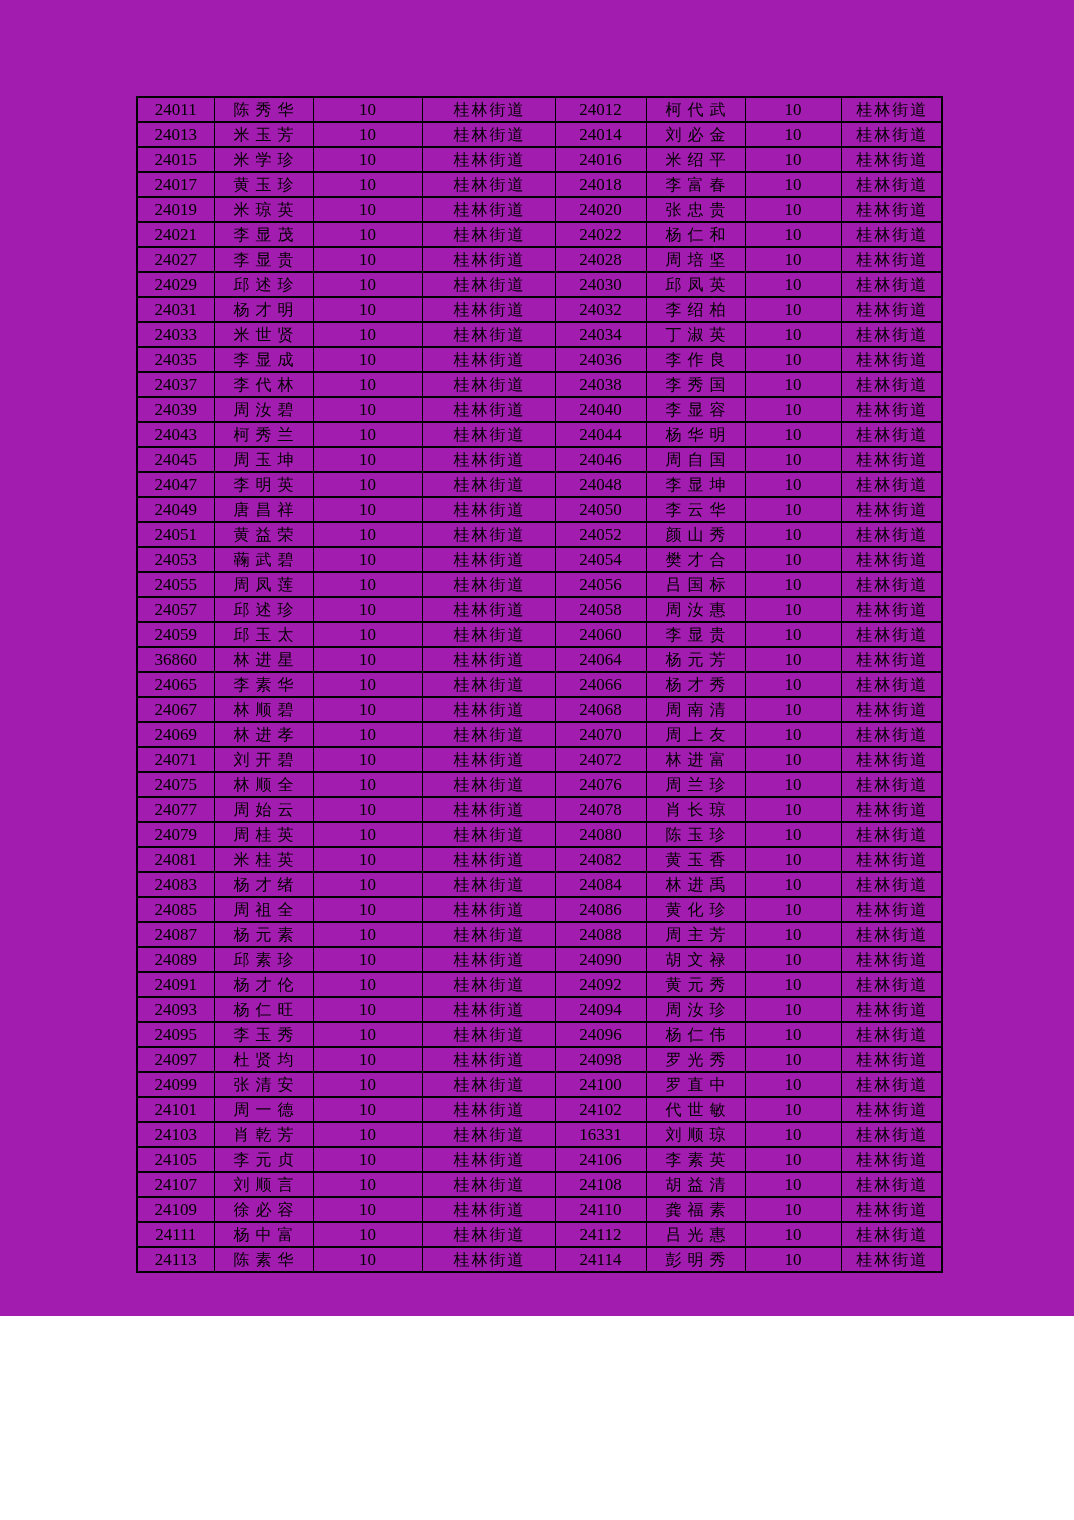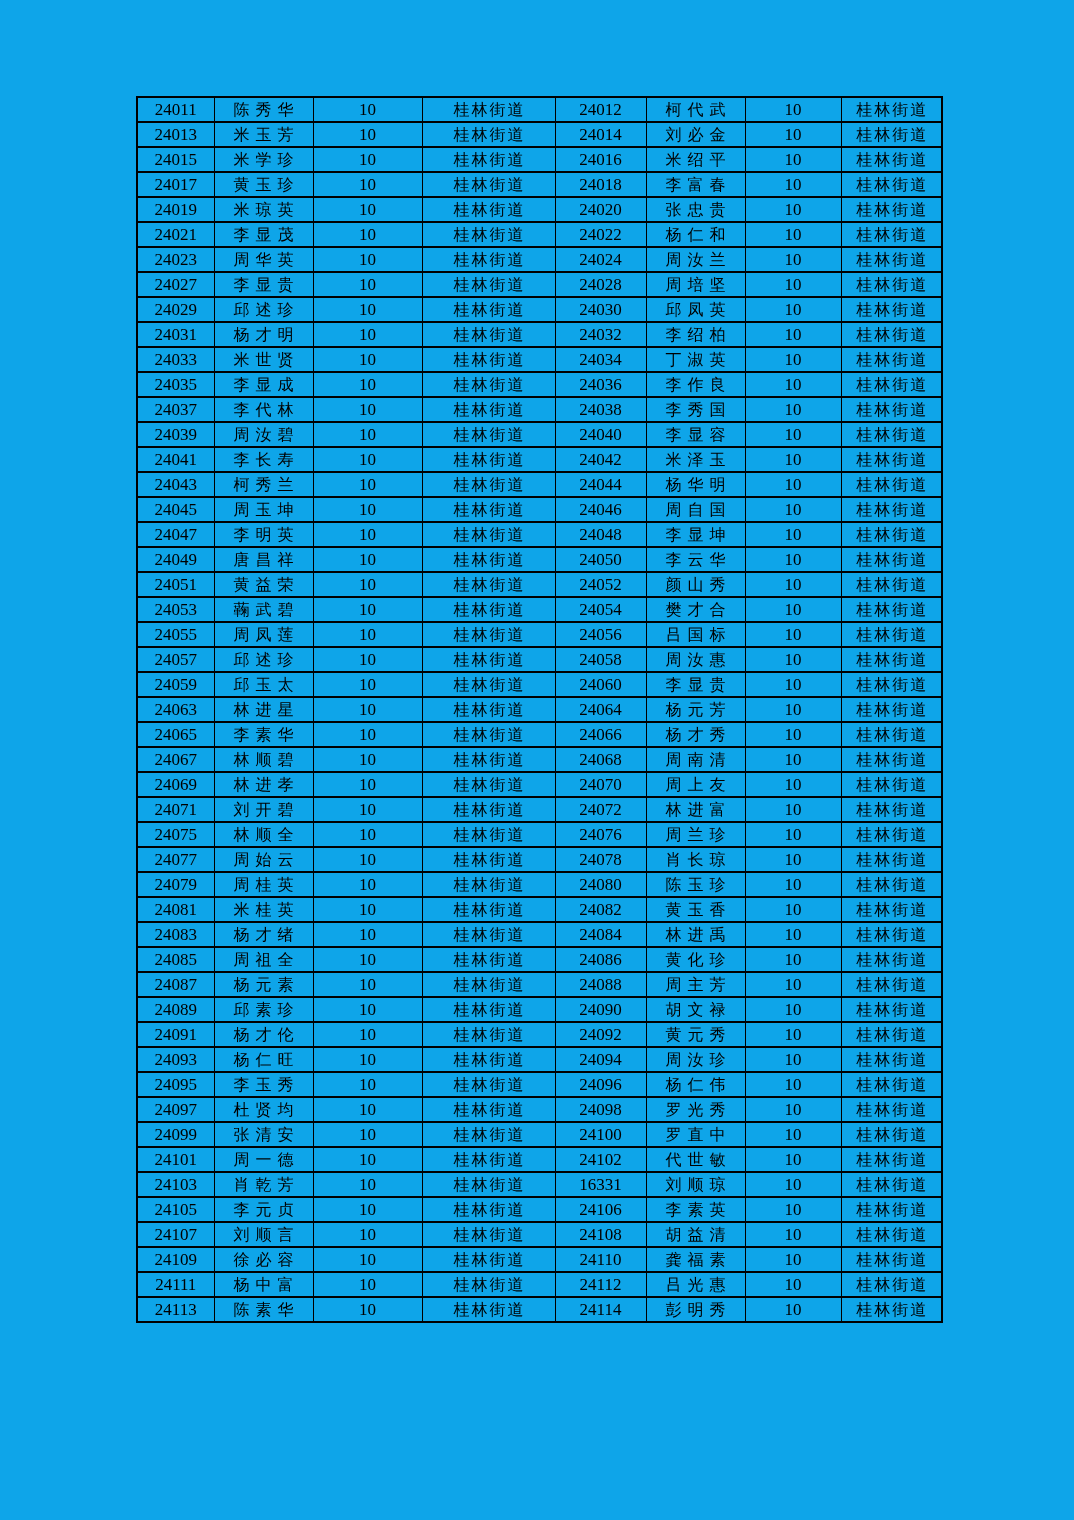--- a/index.html
+++ b/index.html
@@ -11,22 +11,22 @@
     width: 1074px;
     height: 1520px;
     position: relative;
     font-family: "Liberation Serif", "DejaVu Serif", serif;
     color: #000000;
   }
   .page {
     position: absolute;
     left: 0; top: 0;
     width: 1074px;
-    height: 1520px;
-    background: #0ea5e9;
+    height: 1316px;
+    background: #a21caf;
   }
   table.roster {
     position: absolute;
     left: 136px;
     top: 96px;
     border-collapse: collapse;
     table-layout: fixed;
     border: 2px solid #000000;
   }
   table.roster td {
@@ -128,30 +128,20 @@
           <td class="serial-cell">24021</td>
           <td class="name-cell">李显茂</td>
           <td class="score-cell">10</td>
           <td class="street-cell">桂林街道</td>
           <td class="serial-cell">24022</td>
           <td class="name-cell">杨仁和</td>
           <td class="score-cell">10</td>
           <td class="street-cell">桂林街道</td>
         </tr>
         <tr>
-          <td class="serial-cell">24023</td>
-          <td class="name-cell">周华英</td>
-          <td class="score-cell">10</td>
-          <td class="street-cell">桂林街道</td>
-          <td class="serial-cell">24024</td>
-          <td class="name-cell">周汝兰</td>
-          <td class="score-cell">10</td>
-          <td class="street-cell">桂林街道</td>
-        </tr>
-        <tr>
           <td class="serial-cell">24027</td>
           <td class="name-cell">李显贵</td>
           <td class="score-cell">10</td>
           <td class="street-cell">桂林街道</td>
           <td class="serial-cell">24028</td>
           <td class="name-cell">周培坚</td>
           <td class="score-cell">10</td>
           <td class="street-cell">桂林街道</td>
         </tr>
         <tr>
@@ -208,30 +198,20 @@
           <td class="serial-cell">24039</td>
           <td class="name-cell">周汝碧</td>
           <td class="score-cell">10</td>
           <td class="street-cell">桂林街道</td>
           <td class="serial-cell">24040</td>
           <td class="name-cell">李显容</td>
           <td class="score-cell">10</td>
           <td class="street-cell">桂林街道</td>
         </tr>
         <tr>
-          <td class="serial-cell">24041</td>
-          <td class="name-cell">李长寿</td>
-          <td class="score-cell">10</td>
-          <td class="street-cell">桂林街道</td>
-          <td class="serial-cell">24042</td>
-          <td class="name-cell">米泽玉</td>
-          <td class="score-cell">10</td>
-          <td class="street-cell">桂林街道</td>
-        </tr>
-        <tr>
           <td class="serial-cell">24043</td>
           <td class="name-cell">柯秀兰</td>
           <td class="score-cell">10</td>
           <td class="street-cell">桂林街道</td>
           <td class="serial-cell">24044</td>
           <td class="name-cell">杨华明</td>
           <td class="score-cell">10</td>
           <td class="street-cell">桂林街道</td>
         </tr>
         <tr>
@@ -308,21 +288,21 @@
           <td class="serial-cell">24059</td>
           <td class="name-cell">邱玉太</td>
           <td class="score-cell">10</td>
           <td class="street-cell">桂林街道</td>
           <td class="serial-cell">24060</td>
           <td class="name-cell">李显贵</td>
           <td class="score-cell">10</td>
           <td class="street-cell">桂林街道</td>
         </tr>
         <tr>
-          <td class="serial-cell">24063</td>
+          <td class="serial-cell">36860</td>
           <td class="name-cell">林进星</td>
           <td class="score-cell">10</td>
           <td class="street-cell">桂林街道</td>
           <td class="serial-cell">24064</td>
           <td class="name-cell">杨元芳</td>
           <td class="score-cell">10</td>
           <td class="street-cell">桂林街道</td>
         </tr>
         <tr>
           <td class="serial-cell">24065</td>

